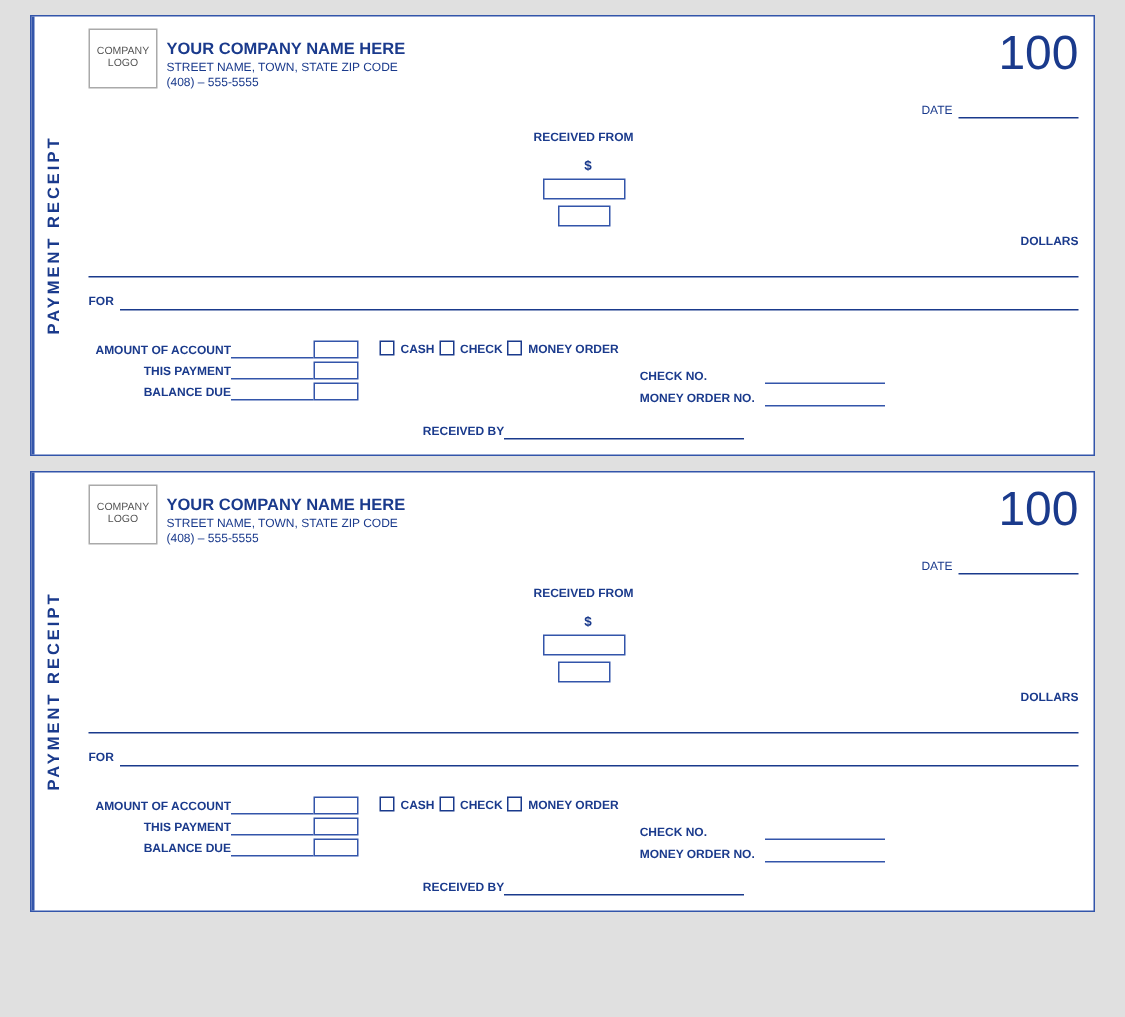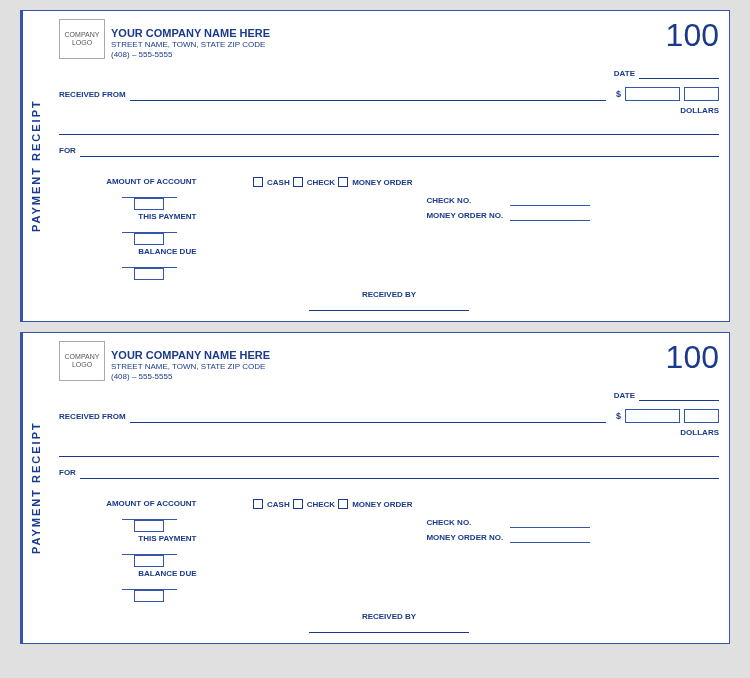--- a/index.html
+++ b/index.html
@@ -112,35 +112,35 @@
       flex-direction: row;
       justify-content: flex-end;
       align-items: center;
       gap: 4px;
       margin-top: 2px;
     }
 
     .date-label {
       color: #1a3a8c;
       font-size: 8px;
-      font-weight: bold;
+      font-weight: normal;
       padding-left: 48px;
     }
 
     .underline-field {
       border-bottom: 1px solid #1a3a8c;
       min-width: 80px;
       height: 12px;
       display: inline-block;
     }
 
     
     .received-row {
       display: flex;
-      flex-direction: row;
+      flex-direction: column;
       align-items: center;
       gap: 4px;
       margin-top: 4px;
     }
 
     .field-label {
       color: #1a3a8c;
       font-size: 8px;
       font-weight: bold;
       white-space: nowrap;
@@ -201,21 +201,21 @@
 
     .account-table {
       display: flex;
       flex-direction: column;
       gap: 2px;
       min-width: 180px;
     }
 
     .account-row {
       display: flex;
-      flex-direction: column;
+      flex-direction: row;
       align-items: center;
       gap: 0;
     }
 
     .acct-label {
       color: #1a3a8c;
       font-size: 8px;
       font-weight: bold;
       text-align: right;
       min-width: 95px;
@@ -287,21 +287,21 @@
 
     .check-field {
       border-bottom: 1px solid #3355aa;
       width: 80px;
       height: 12px;
     }
 
     
     .received-by-row {
       display: flex;
-      flex-direction: column;
+      flex-direction: row;
       justify-content: center;
       align-items: center;
       gap: 0;
       margin-top: 6px;
       margin-bottom: 2px;
     }
   </style>
 </head>
 <body>
 

